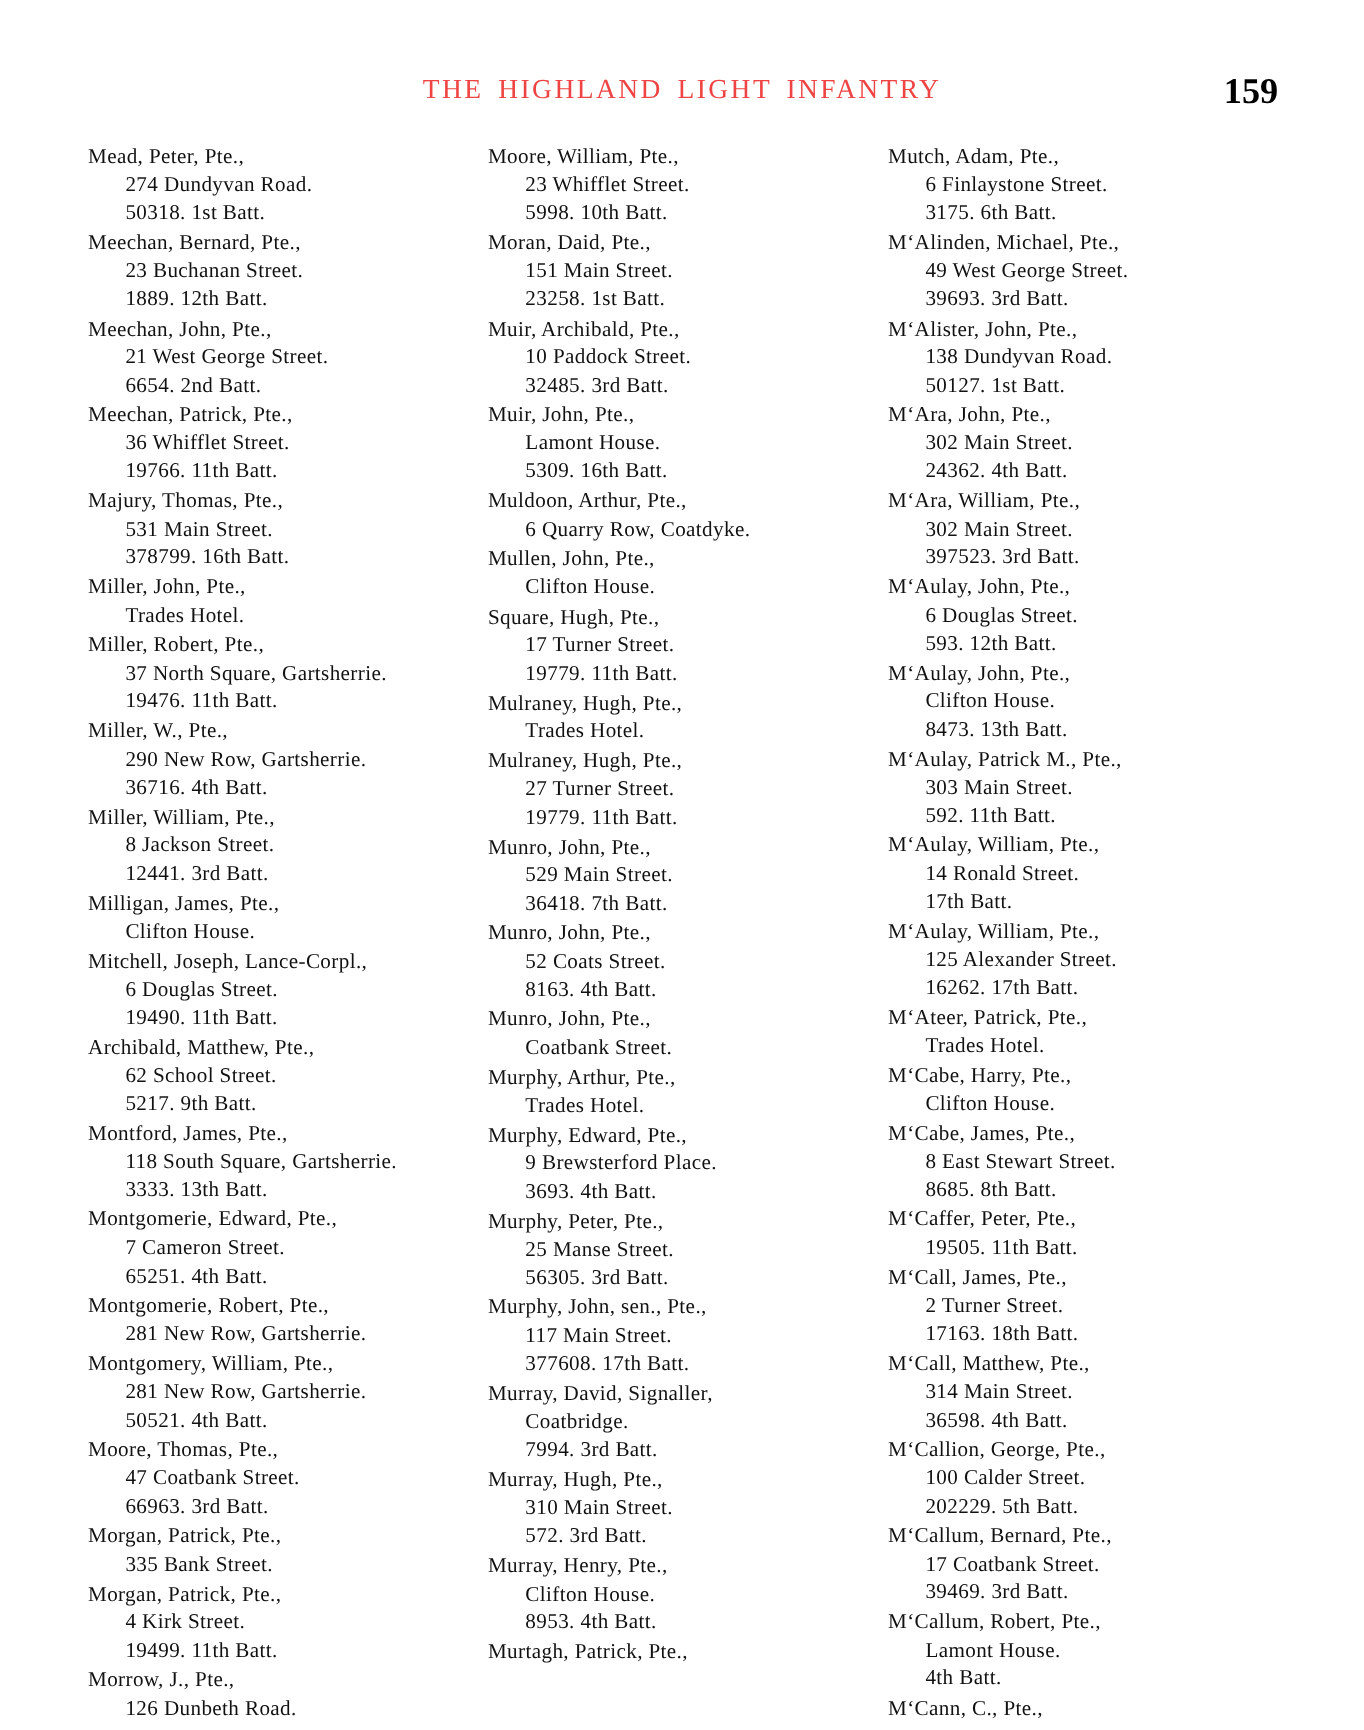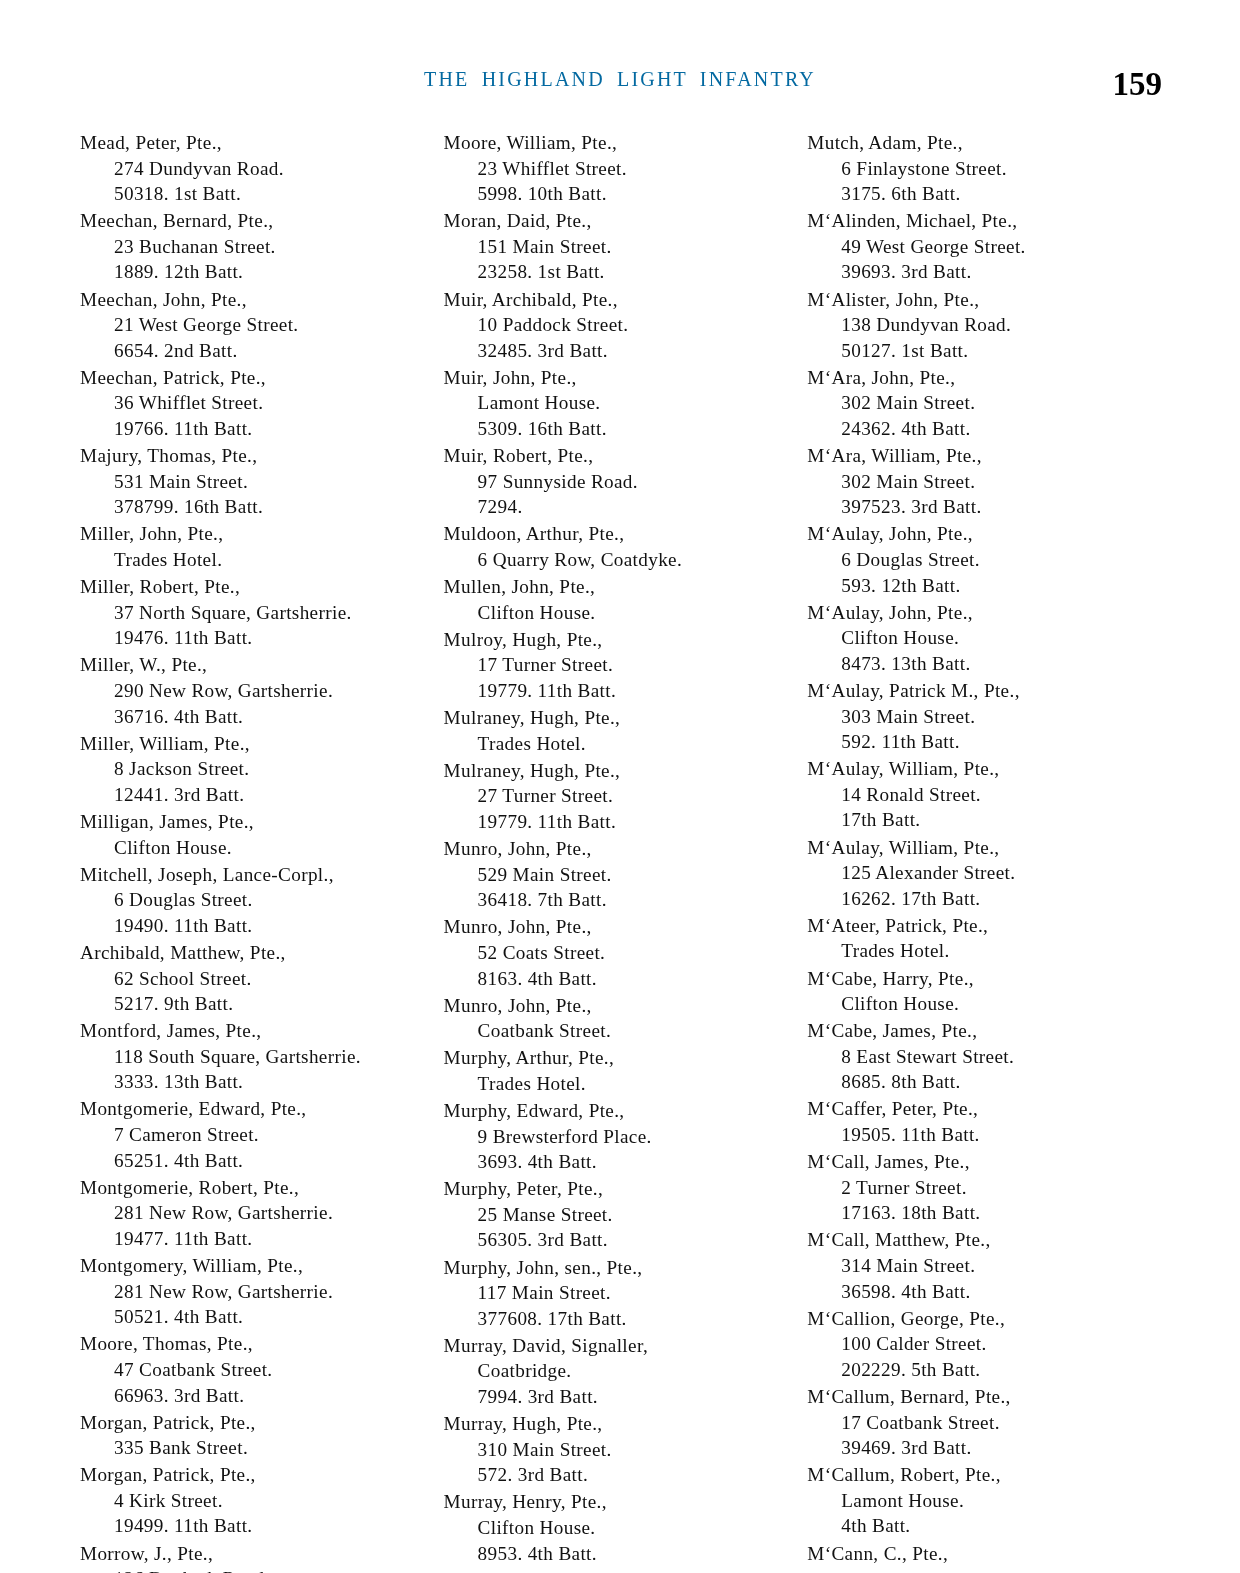--- a/index.html
+++ b/index.html
@@ -22,25 +22,25 @@
     box-sizing: border-box;
   }
   .header {
     position: absolute;
     top: 68px;
     left: 0;
     width: 1240px;
     text-align: center;
   }
   .header-title {
-    font-size: 20px;
+    font-size: 25px;
     letter-spacing: 2.2px;
     word-spacing: 5px;
     font-family: "Liberation Serif", serif;
-    color: #0369a1;
+    color: #ef4444;
   }
   .page-number {
     position: absolute;
     top: 66px;
     right: 78px;
     font-size: 33px;
     font-weight: bold;
     color: #000;
   }
   .columns {
@@ -150,21 +150,20 @@
           <div class="line sub">3333.   13th Batt.</div>
         </div>
         <div class="entry">
           <div class="line name">Montgomerie, Edward, Pte.,</div>
           <div class="line sub">7 Cameron Street.</div>
           <div class="line sub">65251.   4th Batt.</div>
         </div>
         <div class="entry">
           <div class="line name">Montgomerie, Robert, Pte.,</div>
           <div class="line sub">281 New Row, Gartsherrie.</div>
-          <div class="line sub">19477.   11th Batt.</div>
         </div>
         <div class="entry">
           <div class="line name">Montgomery, William, Pte.,</div>
           <div class="line sub">281 New Row, Gartsherrie.</div>
           <div class="line sub">50521.   4th Batt.</div>
         </div>
         <div class="entry">
           <div class="line name">Moore, Thomas, Pte.,</div>
           <div class="line sub">47 Coatbank Street.</div>
           <div class="line sub">66963.   3rd Batt.</div>
@@ -198,34 +197,29 @@
           <div class="line name">Muir, Archibald, Pte.,</div>
           <div class="line sub">10 Paddock Street.</div>
           <div class="line sub">32485.   3rd Batt.</div>
         </div>
         <div class="entry">
           <div class="line name">Muir, John, Pte.,</div>
           <div class="line sub">Lamont House.</div>
           <div class="line sub">5309.   16th Batt.</div>
         </div>
         <div class="entry">
-          <div class="line name">Muir, Robert, Pte.,</div>
-          <div class="line sub">97 Sunnyside Road.</div>
-          <div class="line sub">7294.</div>
-        </div>
-        <div class="entry">
           <div class="line name">Muldoon, Arthur, Pte.,</div>
           <div class="line sub">6 Quarry Row, Coatdyke.</div>
         </div>
         <div class="entry">
           <div class="line name">Mullen, John, Pte.,</div>
           <div class="line sub">Clifton House.</div>
         </div>
         <div class="entry">
-          <div class="line name">Mulroy, Hugh, Pte.,</div>
+          <div class="line name">Square, Hugh, Pte.,</div>
           <div class="line sub">17 Turner Street.</div>
           <div class="line sub">19779.   11th Batt.</div>
         </div>
         <div class="entry">
           <div class="line name">Mulraney, Hugh, Pte.,</div>
           <div class="line sub">Trades Hotel.</div>
         </div>
         <div class="entry">
           <div class="line name">Mulraney, Hugh, Pte.,</div>
           <div class="line sub">27 Turner Street.</div>

